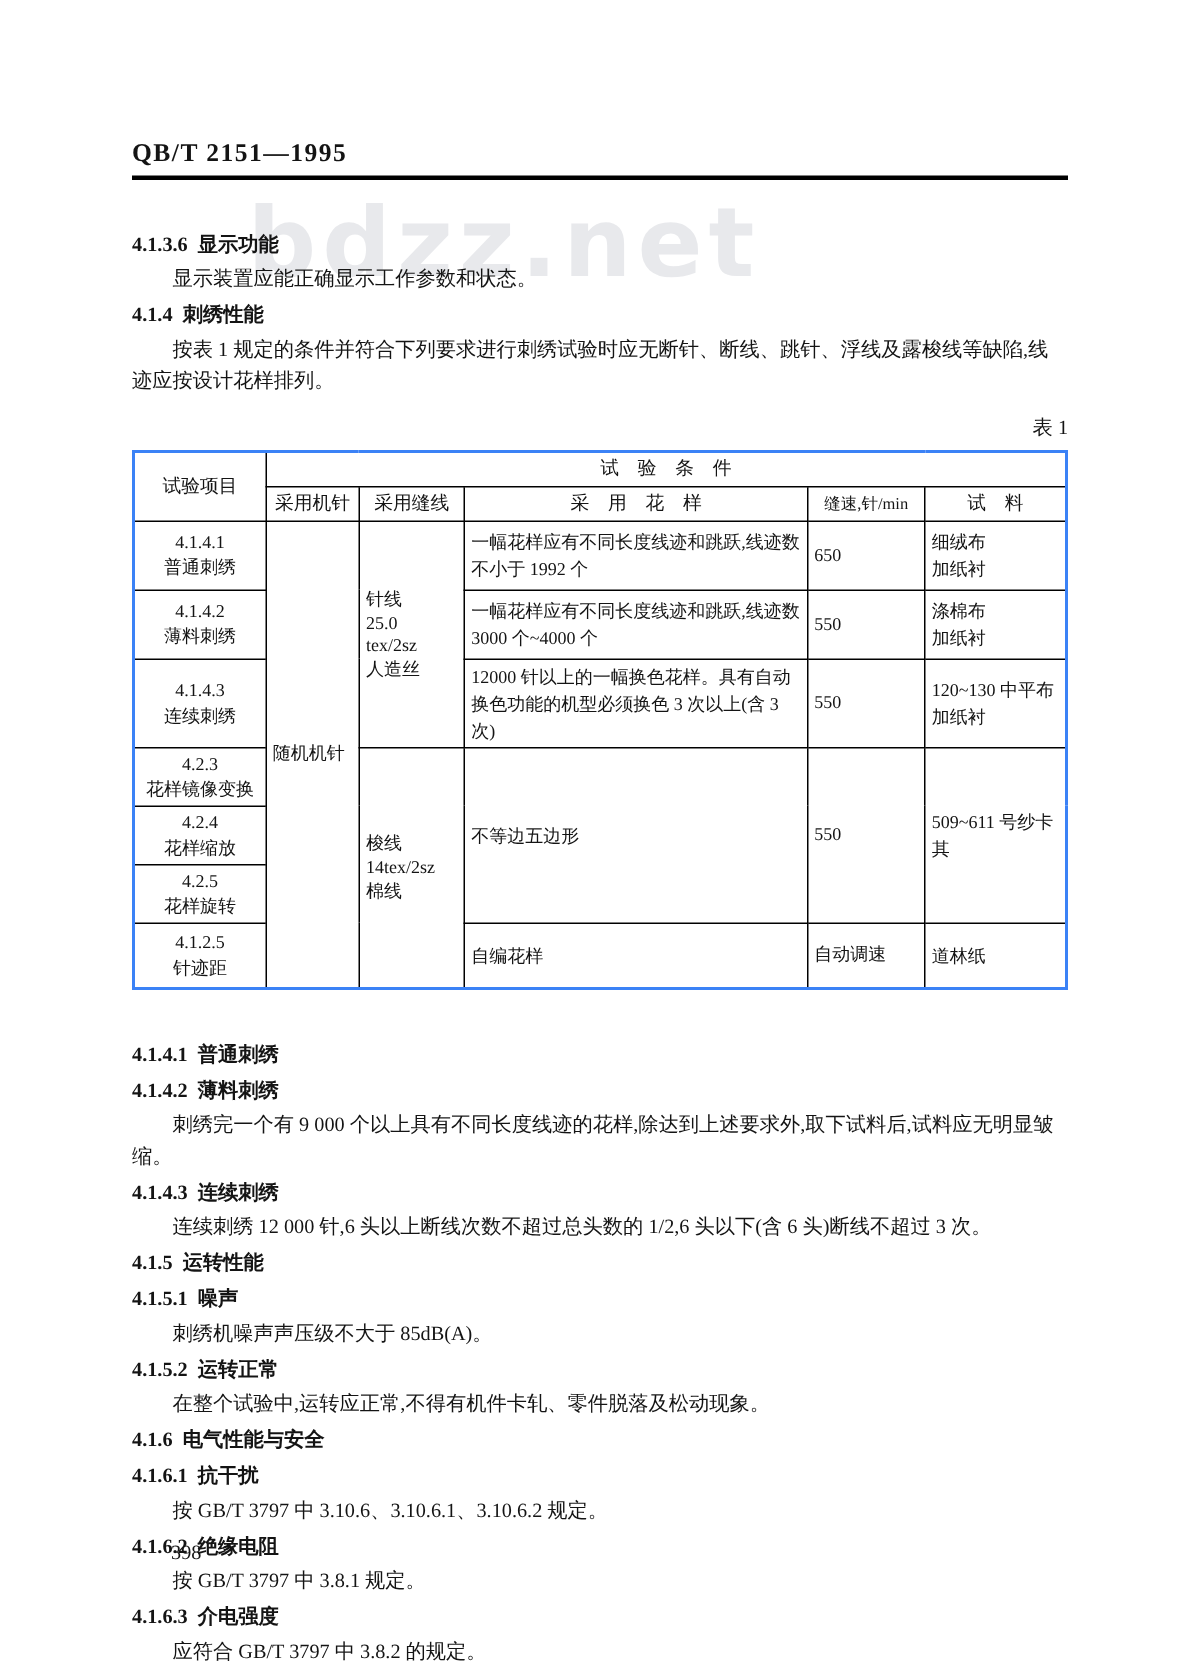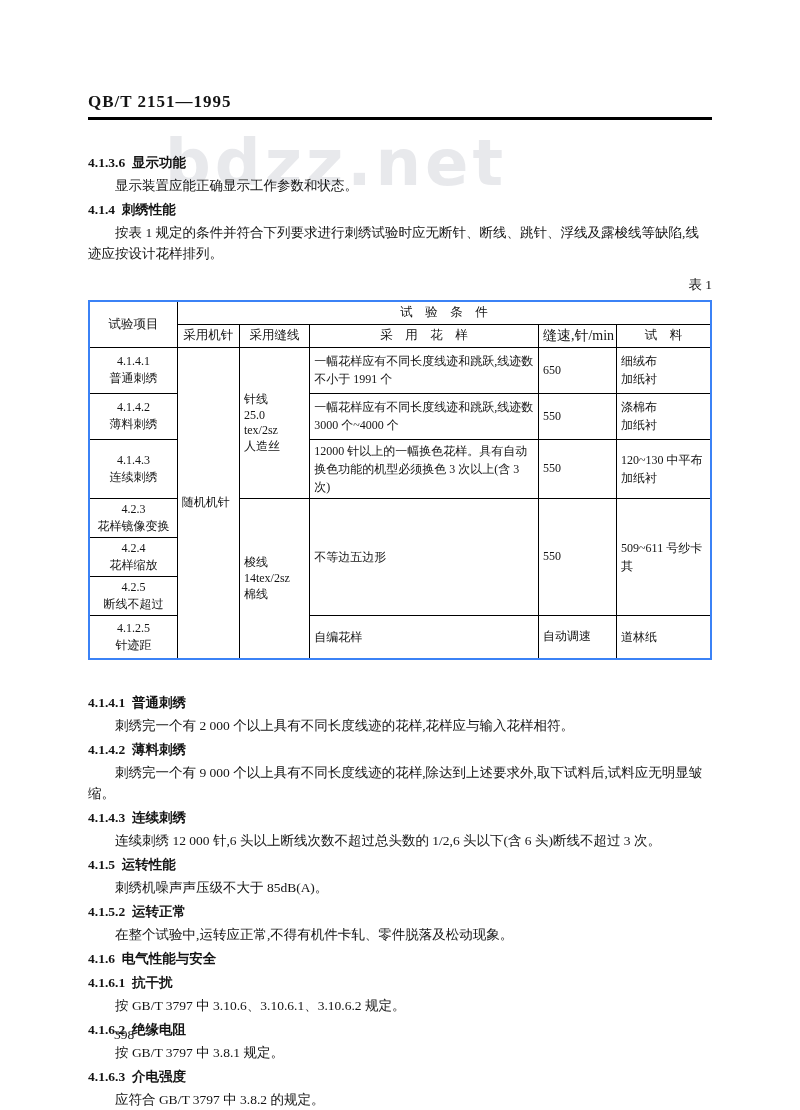--- a/index.html
+++ b/index.html
@@ -18,21 +18,21 @@
   .h { font-weight:bold; font-size:13.5px; line-height:21px; margin-top:3px; white-space:pre-wrap; }
   .p { font-size:13.5px; line-height:21px; margin-top:2px; text-indent:2em; white-space:pre-wrap; }
   .tbl-caption { text-align:right; font-size:13.5px; margin:12px 0 6px 0; }
   table.spec { width:100%; border-collapse:collapse; table-layout:fixed; font-size:12px; border:2px solid #3b82f6; }
   table.spec td { border:1px solid #000; vertical-align:middle; padding:2px 4px; }
   td.hd { text-align:center; font-size:12.5px; height:23px; }
   td.item { text-align:center; line-height:17px; }
   td.ctr { text-align:left; }
   td.lft { text-align:left; padding:3px 7px; line-height:18px; }
   .pre { white-space:pre-line; }
-  td.speed-hd { white-space:nowrap; font-size:14px; padding:0 2px; }
+  td.speed-hd { white-space:nowrap; font-size:11px; padding:0 2px; }
   td.mat { text-align:left; padding:3px 8px; line-height:18px; }
   .r1 td { height:46px; } .r2 td { height:46px; } .r3 td { height:48px; }
   .r4 td { height:39px; } .r5 td { height:39px; } .r6 td { height:39px; }
   .r7 td { height:44px; }
   .page-number { position:absolute; left:114px; top:1027px; font-size:13.5px; z-index:1; }
 </style>
 </head>
 <body>
 
 <div class="page">
@@ -78,21 +78,21 @@
       <tr class="r1">
         <td class="item">
           <div>4.1.4.1</div>
           <div>普通刺绣</div>
         </td>
         <td class="ctr" rowspan="7">随机机针</td>
         <td class="ctr pre" rowspan="3">针线
 25.0
 tex/2sz
 人造丝</td>
-        <td class="lft">一幅花样应有不同长度线迹和跳跃,线迹数不小于 1991 个</td>
+        <td class="lft">一幅花样应有不同长度线迹和跳跃,线迹数不小于 1992 个</td>
         <td class="ctr">650</td>
         <td class="mat pre">细绒布
 加纸衬</td>
       </tr>
 
       <tr class="r2">
         <td class="item">
           <div>4.1.4.2</div>
           <div>薄料刺绣</div>
         </td>
@@ -130,44 +130,44 @@
       <tr class="r5">
         <td class="item">
           <div>4.2.4</div>
           <div>花样缩放</div>
         </td>
       </tr>
 
       <tr class="r6">
         <td class="item">
           <div>4.2.5</div>
-          <div>断线不超过</div>
+          <div>花样旋转</div>
         </td>
       </tr>
 
       <tr class="r7">
         <td class="item">
           <div>4.1.2.5</div>
           <div>针迹距</div>
         </td>
         <td class="lft">自编花样</td>
         <td class="ctr">自动调速</td>
         <td class="mat">道林纸</td>
       </tr>
     </tbody>
       </table>
 
     <div class="body-text">
       <div class="h">4.1.4.1  普通刺绣</div>
-      <div class="p">刺绣完一个有 2 000 个以上具有不同长度线迹的花样,花样应与输入花样相符。</div>
       <div class="h">4.1.4.2  薄料刺绣</div>
       <div class="p">刺绣完一个有 9 000 个以上具有不同长度线迹的花样,除达到上述要求外,取下试料后,试料应无明显皱缩。</div>
       <div class="h">4.1.4.3  连续刺绣</div>
       <div class="p">连续刺绣 12 000 针,6 头以上断线次数不超过总头数的 1/2,6 头以下(含 6 头)断线不超过 3 次。</div>
       <div class="h">4.1.5  运转性能</div>
+      <div class="h">4.1.5.1  噪声</div>
       <div class="p">刺绣机噪声声压级不大于 85dB(A)。</div>
       <div class="h">4.1.5.2  运转正常</div>
       <div class="p">在整个试验中,运转应正常,不得有机件卡轧、零件脱落及松动现象。</div>
       <div class="h">4.1.6  电气性能与安全</div>
       <div class="h">4.1.6.1  抗干扰</div>
       <div class="p">按 GB/T 3797 中 3.10.6、3.10.6.1、3.10.6.2 规定。</div>
       <div class="h">4.1.6.2  绝缘电阻</div>
       <div class="p">按 GB/T 3797 中 3.8.1 规定。</div>
       <div class="h">4.1.6.3  介电强度</div>
       <div class="p">应符合 GB/T 3797 中 3.8.2 的规定。</div>

